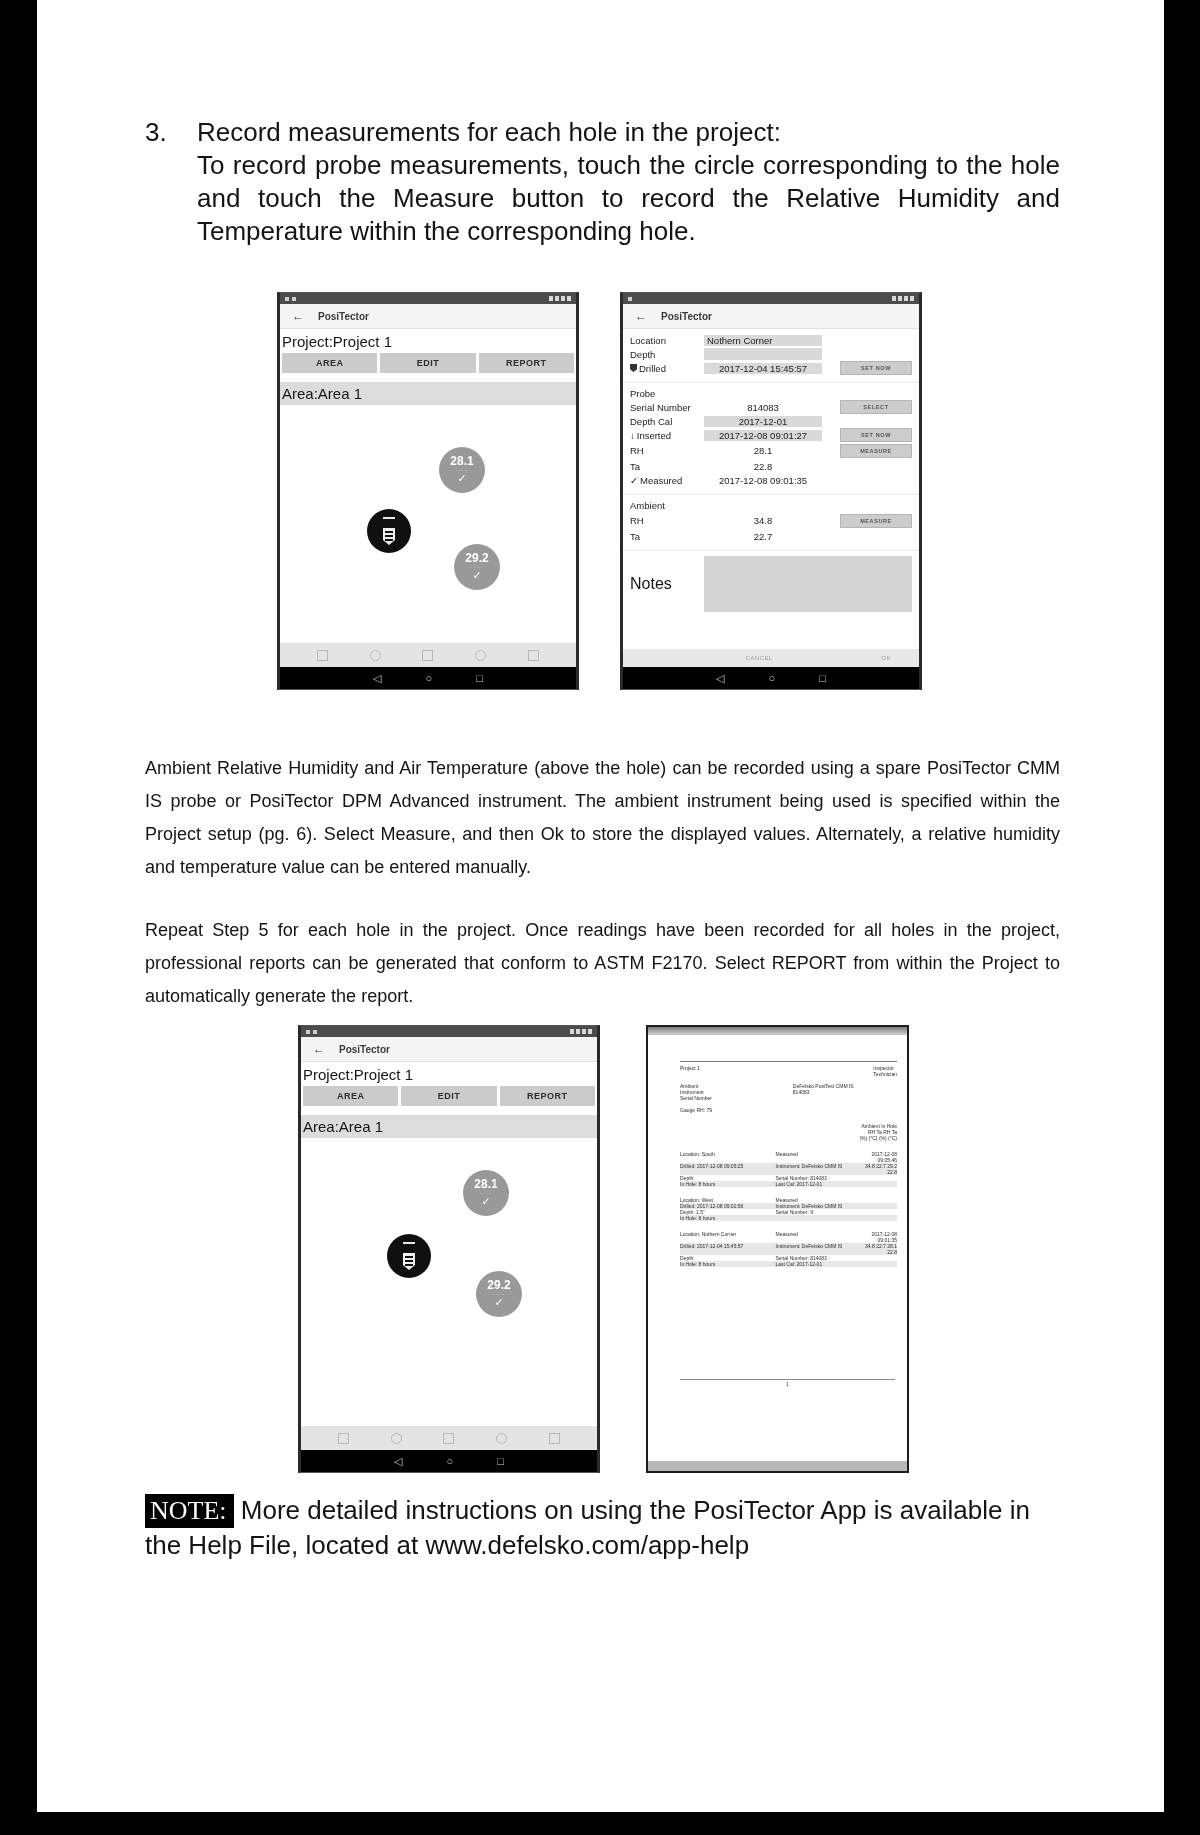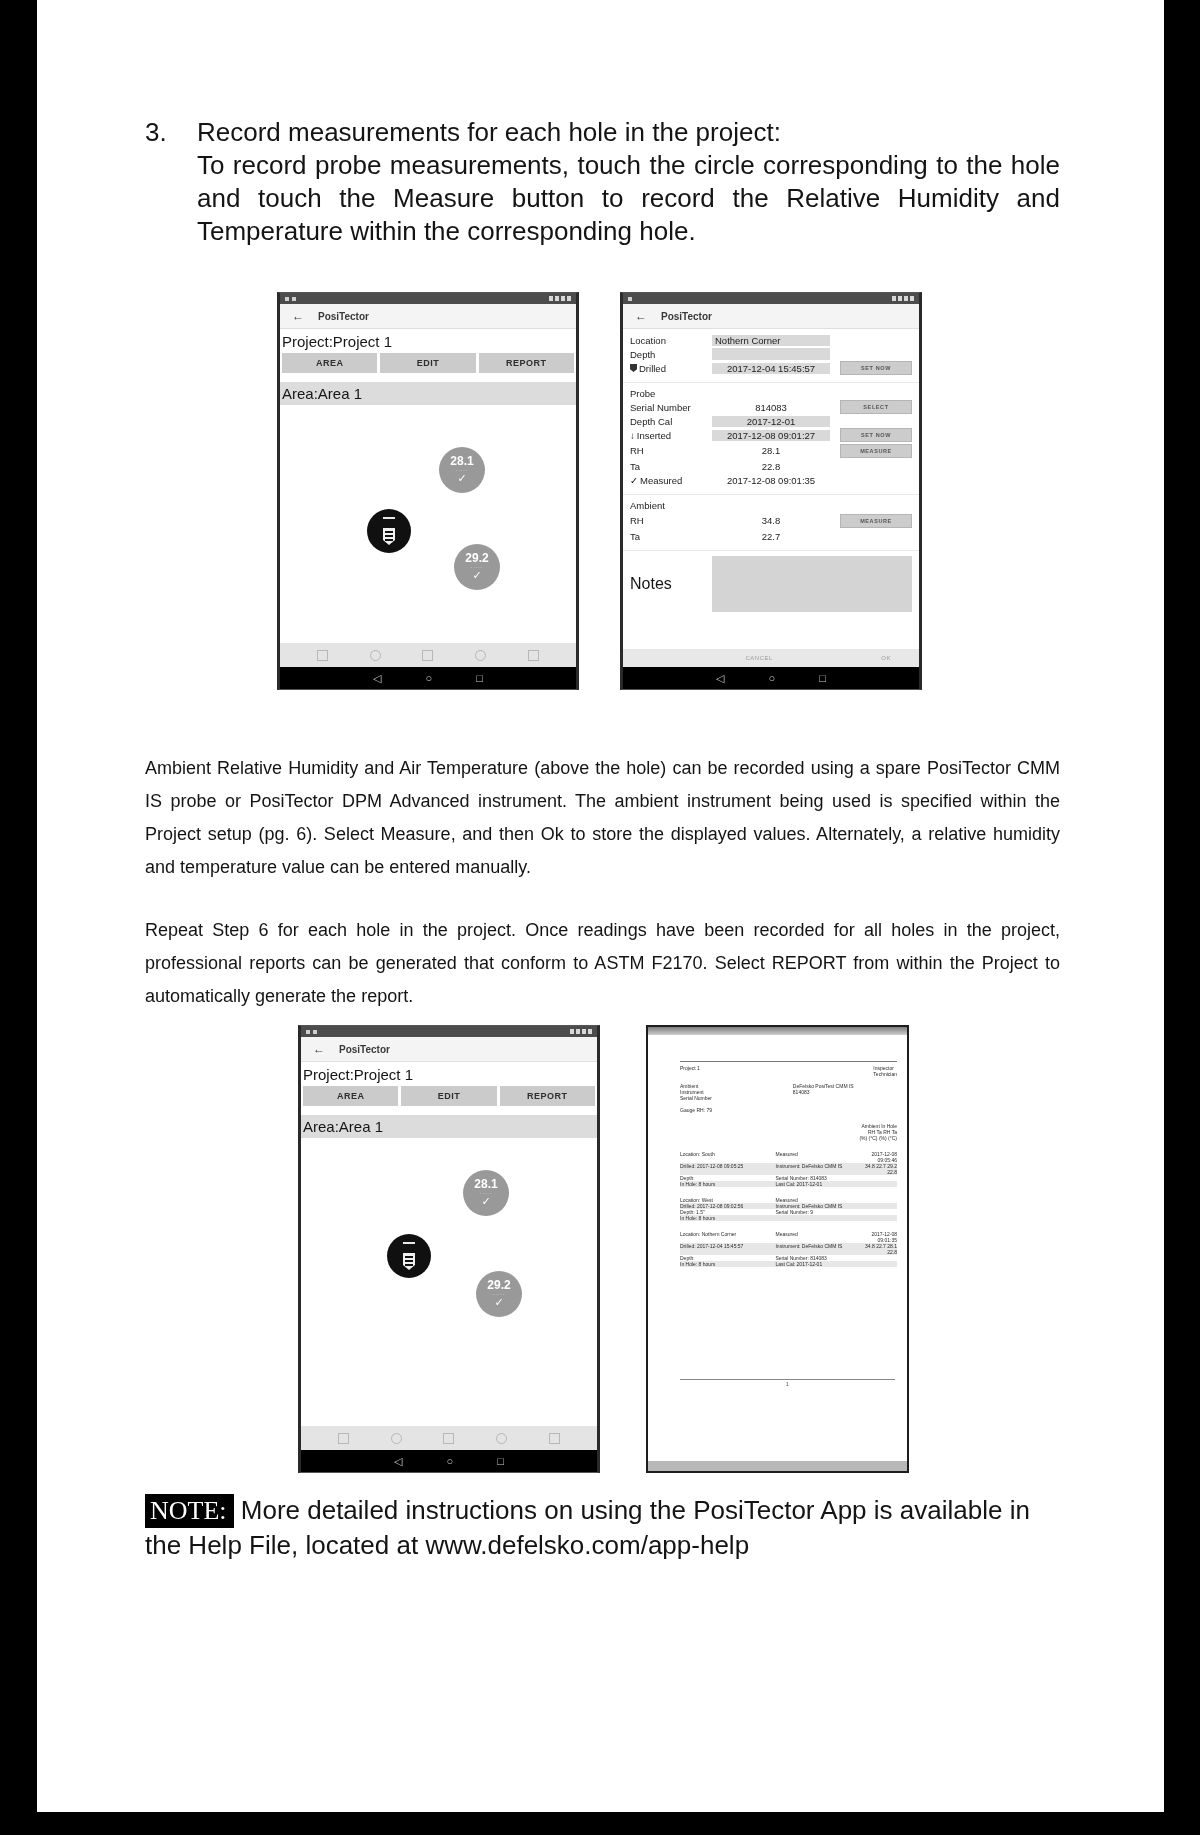--- a/index.html
+++ b/index.html
@@ -65,21 +65,21 @@
   .toolbar{height:24px;background:#e4e4e4;display:flex;align-items:center;
            justify-content:space-around;padding:0 16px;flex:none;}
   .ticon{width:9px;height:9px;border:1px solid #ababab;opacity:.8;}
   .ticon.round{border-radius:50%;}
   .navbar{height:22px;background:#000;color:#cfcfcf;display:flex;align-items:center;
           justify-content:center;gap:44px;font-size:11px;flex:none;}
 
   
   .frow{display:flex;align-items:center;padding:0 7px;font-size:9.5px;color:#222;
         min-height:14px;flex:none;}
-  .flabel{width:82px;display:flex;align-items:center;gap:2px;}
+  .flabel{width:74px;display:flex;align-items:center;gap:2px;}
   .fval{width:118px;text-align:center;}
   .fval.left{text-align:left;padding-left:3px;box-sizing:border-box;}
   .grayfill{background:#d9d9d9;}
   .fbtn{margin-left:auto;background:#ccc;border:1px solid #b5b5b5;color:#555;
         font-size:5.5px;font-weight:bold;text-align:center;width:70px;padding:3px 0;
         letter-spacing:.6px;}
   .sect{height:7px;border-bottom:1px solid #e8e8e8;margin-bottom:3px;flex:none;}
   .shield-icon{width:7px;height:8px;background:#333;display:inline-block;
                clip-path:polygon(0 0,100% 0,100% 65%,50% 100%,0 65%);}
   .notes-row{display:flex;padding:2px 7px 0 7px;flex:none;}
@@ -293,21 +293,21 @@
     <div class="navbar">
       <span>◁</span>
       <span>○</span>
       <span>□</span>
     </div>
   </div>
 </div>
 
 <div class="text-col">
   <div class="para p2">Ambient Relative Humidity and Air Temperature (above the hole) can be recorded using a spare PosiTector CMM IS probe or PosiTector DPM Advanced instrument. The ambient instrument being used is specified within the Project setup (pg. 6). Select Measure, and then Ok to store the displayed values.  Alternately, a relative humidity and temperature value can be entered manually.</div>
-  <div class="para p3">Repeat Step 6 for each hole in the project. Once readings have been recorded for all holes in the project, professional reports can be generated that conform to ASTM F2170. Select REPORT from within the Project to automatically generate the report.</div>
+  <div class="para p3">Repeat Step 5 for each hole in the project. Once readings have been recorded for all holes in the project, professional reports can be generated that conform to ASTM F2170. Select REPORT from within the Project to automatically generate the report.</div>
 </div>
 
 <div class="shot-row row2">
 
   <div class="phone h3">
     <div class="statusbar">
       <div class="sdots">
           <i></i>
           <i></i>
         </div>

